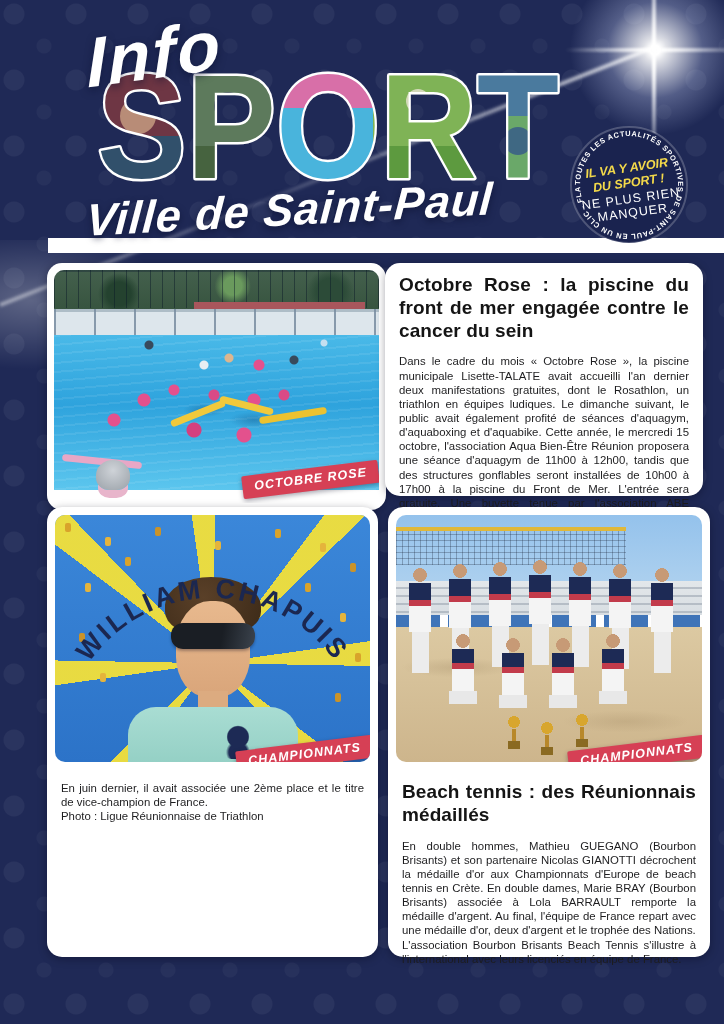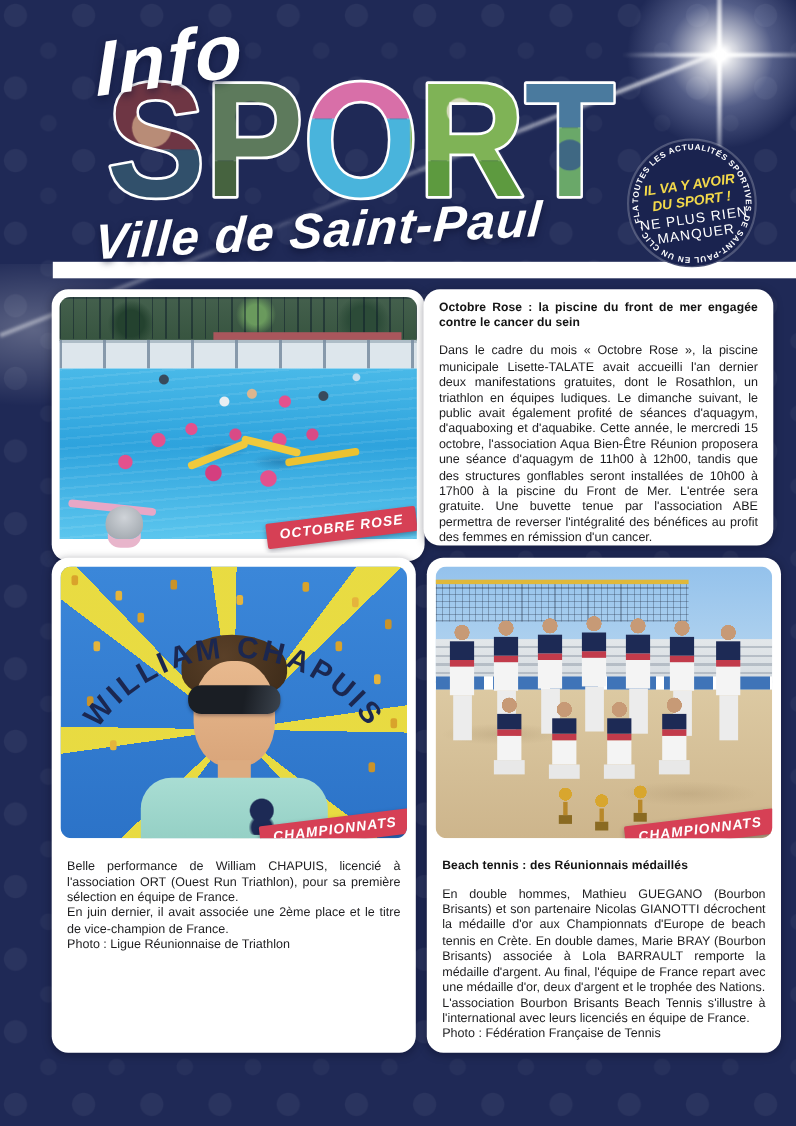--- a/index.html
+++ b/index.html
@@ -46,21 +46,21 @@
   .photo-frame{padding:7px;}
   .photo{position:relative;border-radius:10px;overflow:hidden;width:100%;height:100%;}
 
   .card-pool {left:47px;top:263px;width:325px;height:233px;}
   .card-text1{left:385px;top:263px;width:318px;height:233px;padding:11px 14px 8px;box-sizing:border-box;}
   .card-will {left:47px;top:507px;width:331px;height:450px;}
   .card-beach{left:388px;top:507px;width:322px;height:450px;}
   .inner-photo{position:relative;margin:8px;height:247px;border-radius:10px;overflow:hidden;}
   .card-body{padding:11px 14px 0;}
 
-  h2.art{margin:0 0 12px;font-size:11px;line-height:1.2;color:#141414;
+  h2.art{margin:0 0 12px;font-size:19px;line-height:1.2;color:#141414;
         text-align:justify;letter-spacing:.1px;}
   .bodytxt{font-size:11.4px;line-height:1.24;color:#1d1d1f;text-align:justify;}
   .bodytxt p{margin:0;}
   .u{text-underline-offset:2px;}
   sup{font-size:8px;}
 
   
   .ribbon{position:absolute;background:#d64055;color:#fff;font-style:italic;font-weight:bold;
         font-size:12.5px;letter-spacing:1px;padding:4px 12px 5px;border-radius:2px;
         transform:rotate(-7deg);box-shadow:0 2px 5px rgba(0,0,30,.35);white-space:nowrap;z-index:4;}
@@ -262,23 +262,20 @@
             <path id="willArc" d="M 30 150 A 150 150 0 0 1 285 150"></path>
           </defs>
         <text font-size="27" font-weight="bold" fill="#1b2750" letter-spacing="3" font-family="Liberation Sans, sans-serif">
           <textPath href="#willArc" startOffset="50%" text-anchor="middle">WILLIAM CHAPUIS</textPath>
         </text>
       </svg>
       <div class="ribbon rib-will">CHAMPIONNATS</div>
     </div>
     <div class="card-body">
       <div class="bodytxt">
-        <p>
-          <span>Belle performance de William CHAPUIS, licencié à l'association ORT (</span><span class="u">Ouest Run Triathlon</span><span>), pour sa première sélection en équipe de France.</span>
-        </p>
         <p>En juin dernier, il avait associée une 2ème place et le titre de vice-champion de France.</p>
         <p>Photo : Ligue Réunionnaise de Triathlon</p>
       </div>
     </div>
   </div>
 
   <div class="abs card card-beach">
     <div class="inner-photo">
       <div class="abs beach-sky"></div>
       <div class="abs beach-net"></div>
@@ -301,18 +298,17 @@
       <div class="trophy" style="left:180px;top:198px;"></div>
       <div class="ribbon rib-beach">CHAMPIONNATS</div>
     </div>
     <div class="card-body">
       <h2 class="art">Beach tennis : des Réunionnais médaillés</h2>
       <div class="bodytxt">
         <p>En double hommes, Mathieu GUEGANO (Bourbon Brisants) et son partenaire Nicolas GIANOTTI décrochent la médaille d'or aux Championnats d'Europe de beach tennis en Crète. En double dames, Marie BRAY (Bourbon Brisants) associée à Lola BARRAULT remporte la médaille d'argent. Au final, l'équipe de France repart avec une médaille d'or, deux d'argent et le trophée des Nations.</p>
         <p>
           <span>L'association </span><span class="u">Bourbon Brisants Beach Tennis</span><span> s'illustre à l'international avec leurs licenciés en équipe de France.</span>
         </p>
-        <p>Photo : Fédération Française de Tennis</p>
       </div>
     </div>
   </div>
 
 </div>
 
 </body></html>

